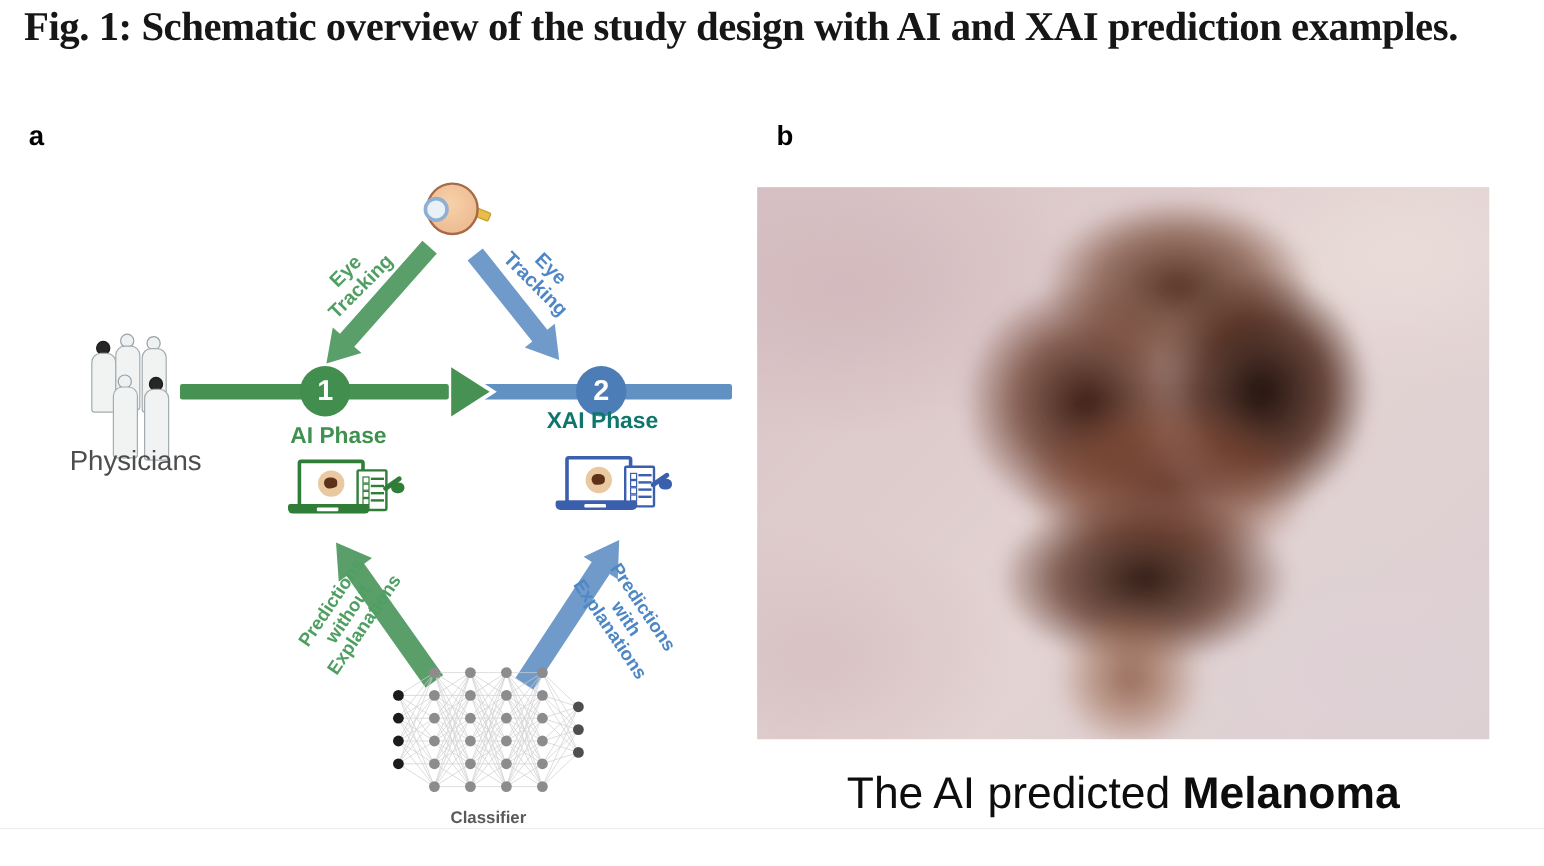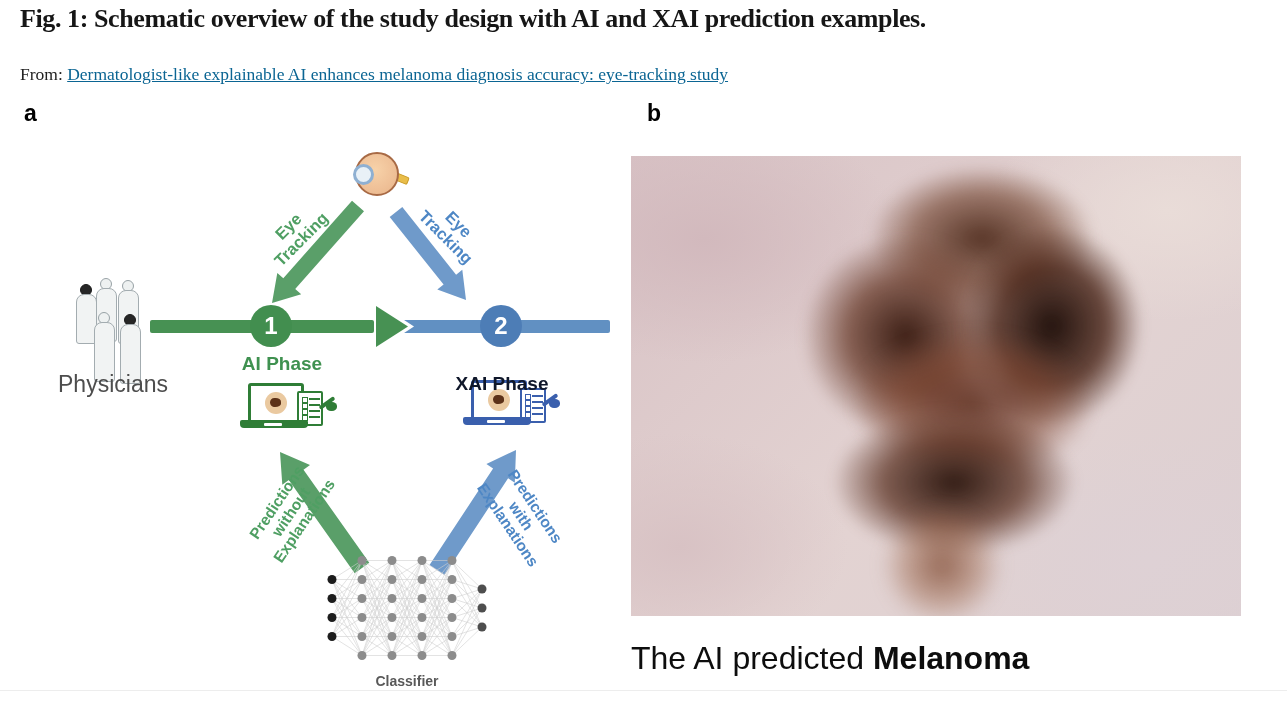--- a/index.html
+++ b/index.html
@@ -1,36 +1,36 @@
 <!DOCTYPE html>
 <html><head>
 <meta charset="utf-8">
 <style>
   html,body{margin:0;padding:0;background:#ffffff;}
   .page{position:relative;width:1287px;height:722px;background:#fff;overflow:hidden;
         font-family:"Liberation Sans","DejaVu Sans",sans-serif;}
   
   .fig-title{position:absolute;left:20px;top:4px;width:1200px;margin:0;
     font-family:"Liberation Serif","DejaVu Serif",serif;font-weight:700;
-    font-size:26px;letter-spacing:-.4px;color:#161616;}
+    font-size:34px;letter-spacing:-.4px;color:#161616;}
   .from-line{position:absolute;left:20px;top:64px;font-family:"Liberation Serif","DejaVu Serif",serif;
     font-size:17.5px;color:#222;}
   .from-line a{color:#0b6593;text-decoration:underline;cursor:pointer;}
   .panel-label{position:absolute;font-size:23px;font-weight:700;color:#000;}
   #label-a{left:24px;top:100px;}
   #label-b{left:647px;top:100px;}
   
   #arrow-svg{position:absolute;left:0;top:0;width:640px;height:722px;pointer-events:none;z-index:1;}
   .phase-circle{position:absolute;width:42px;height:42px;border-radius:50%;z-index:3;
     display:flex;align-items:center;justify-content:center;color:#fff;font-size:24px;font-weight:700;}
   #circle-1{left:250px;top:305px;background:#428e4f;}
   #circle-2{left:480px;top:305px;background:#4d7db6;}
   .phase-label{position:absolute;transform:translate(-50%,-50%);font-size:19px;font-weight:700;z-index:3;white-space:nowrap;}
   #ai-phase-label{left:272px;top:364px;color:#3f9150;margin-left:10px;}
-  #xai-phase-label{left:502px;top:384px;color:#0f172a;text-align:right;}
+  #xai-phase-label{left:502px;top:352px;color:#0f766e;text-align:right;}
   .rot{position:absolute;text-align:center;line-height:1.07;font-weight:600;z-index:2;white-space:nowrap;}
   .rot span{display:block;}
   .rot .xbold{font-weight:800;}
   .rot.green{color:#4f9f63;}
   .rot.blue{color:#4e87c5;}
   #et-green{left:295px;top:233px;transform:translate(-50%,-50%) rotate(-45deg);font-size:16.5px;}
   #et-blue{left:452px;top:231px;transform:translate(-50%,-50%) rotate(45deg);font-size:16.5px;}
   #pred-green{left:291px;top:512px;transform:translate(-50%,-50%) rotate(-56deg);font-size:15.5px;}
   #pred-blue{left:521px;top:516px;transform:translate(-50%,-50%) rotate(56deg);font-size:15.5px;}
   
@@ -98,34 +98,31 @@
   .b-left{left:28%;top:17%;width:34%;height:44%;filter:blur(6px);
     background:radial-gradient(closest-side,rgba(52,22,12,.95) 0%,rgba(96,48,30,.7) 55%,rgba(150,95,70,0) 100%);}
   .b-right{left:54%;top:15%;width:30%;height:44%;filter:blur(6px);border-radius:55% 45% 50% 50%/45% 55% 45% 55%;
     background:radial-gradient(closest-side,rgba(28,12,7,.97) 0%,rgba(70,32,18,.78) 60%,rgba(130,80,55,0) 100%);}
   .b-mid{left:36%;top:38%;width:40%;height:32%;filter:blur(7px);
     background:radial-gradient(closest-side,rgba(88,38,22,.85) 0%,rgba(120,62,40,.55) 60%,rgba(150,95,70,0) 100%);}
   .b-bottom{left:33%;top:55%;width:40%;height:32%;filter:blur(6px);border-radius:50% 50% 55% 45%/50% 50% 42% 58%;
     background:radial-gradient(closest-side,rgba(40,18,10,.95) 0%,rgba(85,42,26,.7) 58%,rgba(140,88,62,0) 100%);}
   .b-tail{left:41%;top:76%;width:20%;height:26%;filter:blur(8px);
     background:radial-gradient(closest-side,rgba(125,70,45,.75) 0%,rgba(150,95,66,.45) 55%,rgba(170,120,92,0) 100%);}
-  .derm-caption{position:absolute;left:631px;top:640px;width:610px;text-align:left;
-    font-size:32px;color:#0d0d0d;z-index:2;}
+  .derm-caption{position:absolute;left:631px;top:640px;width:610px;text-align:center;
+    font-size:37px;color:#0d0d0d;z-index:2;}
   .derm-caption b{font-weight:700;}
   .bottom-rule{position:absolute;left:0;top:690px;width:1287px;height:1px;background:#ededed;}
 </style>
 </head>
 <body>
 
 <div class="page">
 
   <h1 class="fig-title">Fig. 1: Schematic overview of the study design with AI and XAI prediction examples.</h1>
-  <div class="from-line">
-    <span>From: </span><a>Dermatologist-like explainable AI enhances melanoma diagnosis accuracy: eye-tracking study</a>
-  </div>
 
   <div class="panel-label" id="label-a">a</div>
   <div class="panel-label" id="label-b">b</div>
 
   <svg id="arrow-svg" viewBox="0 0 640 722">
       <rect x="388" y="320" width="222" height="13" rx="2" fill="#6190c2"></rect>
       <polygon points="378,303 414,326.5 378,350" fill="#ffffff"></polygon>
       <polygon points="376,306 408,326.5 376,347" fill="#479153"></polygon>
       <rect x="150" y="320" width="224" height="13" rx="2" fill="#479153"></rect>
       <polygon points="352.0,200.7 283.3,278.2 277.3,272.9 272.0,303.0 301.2,294.2 295.2,288.9 364.0,211.3" fill="#5a9f69"></polygon>

